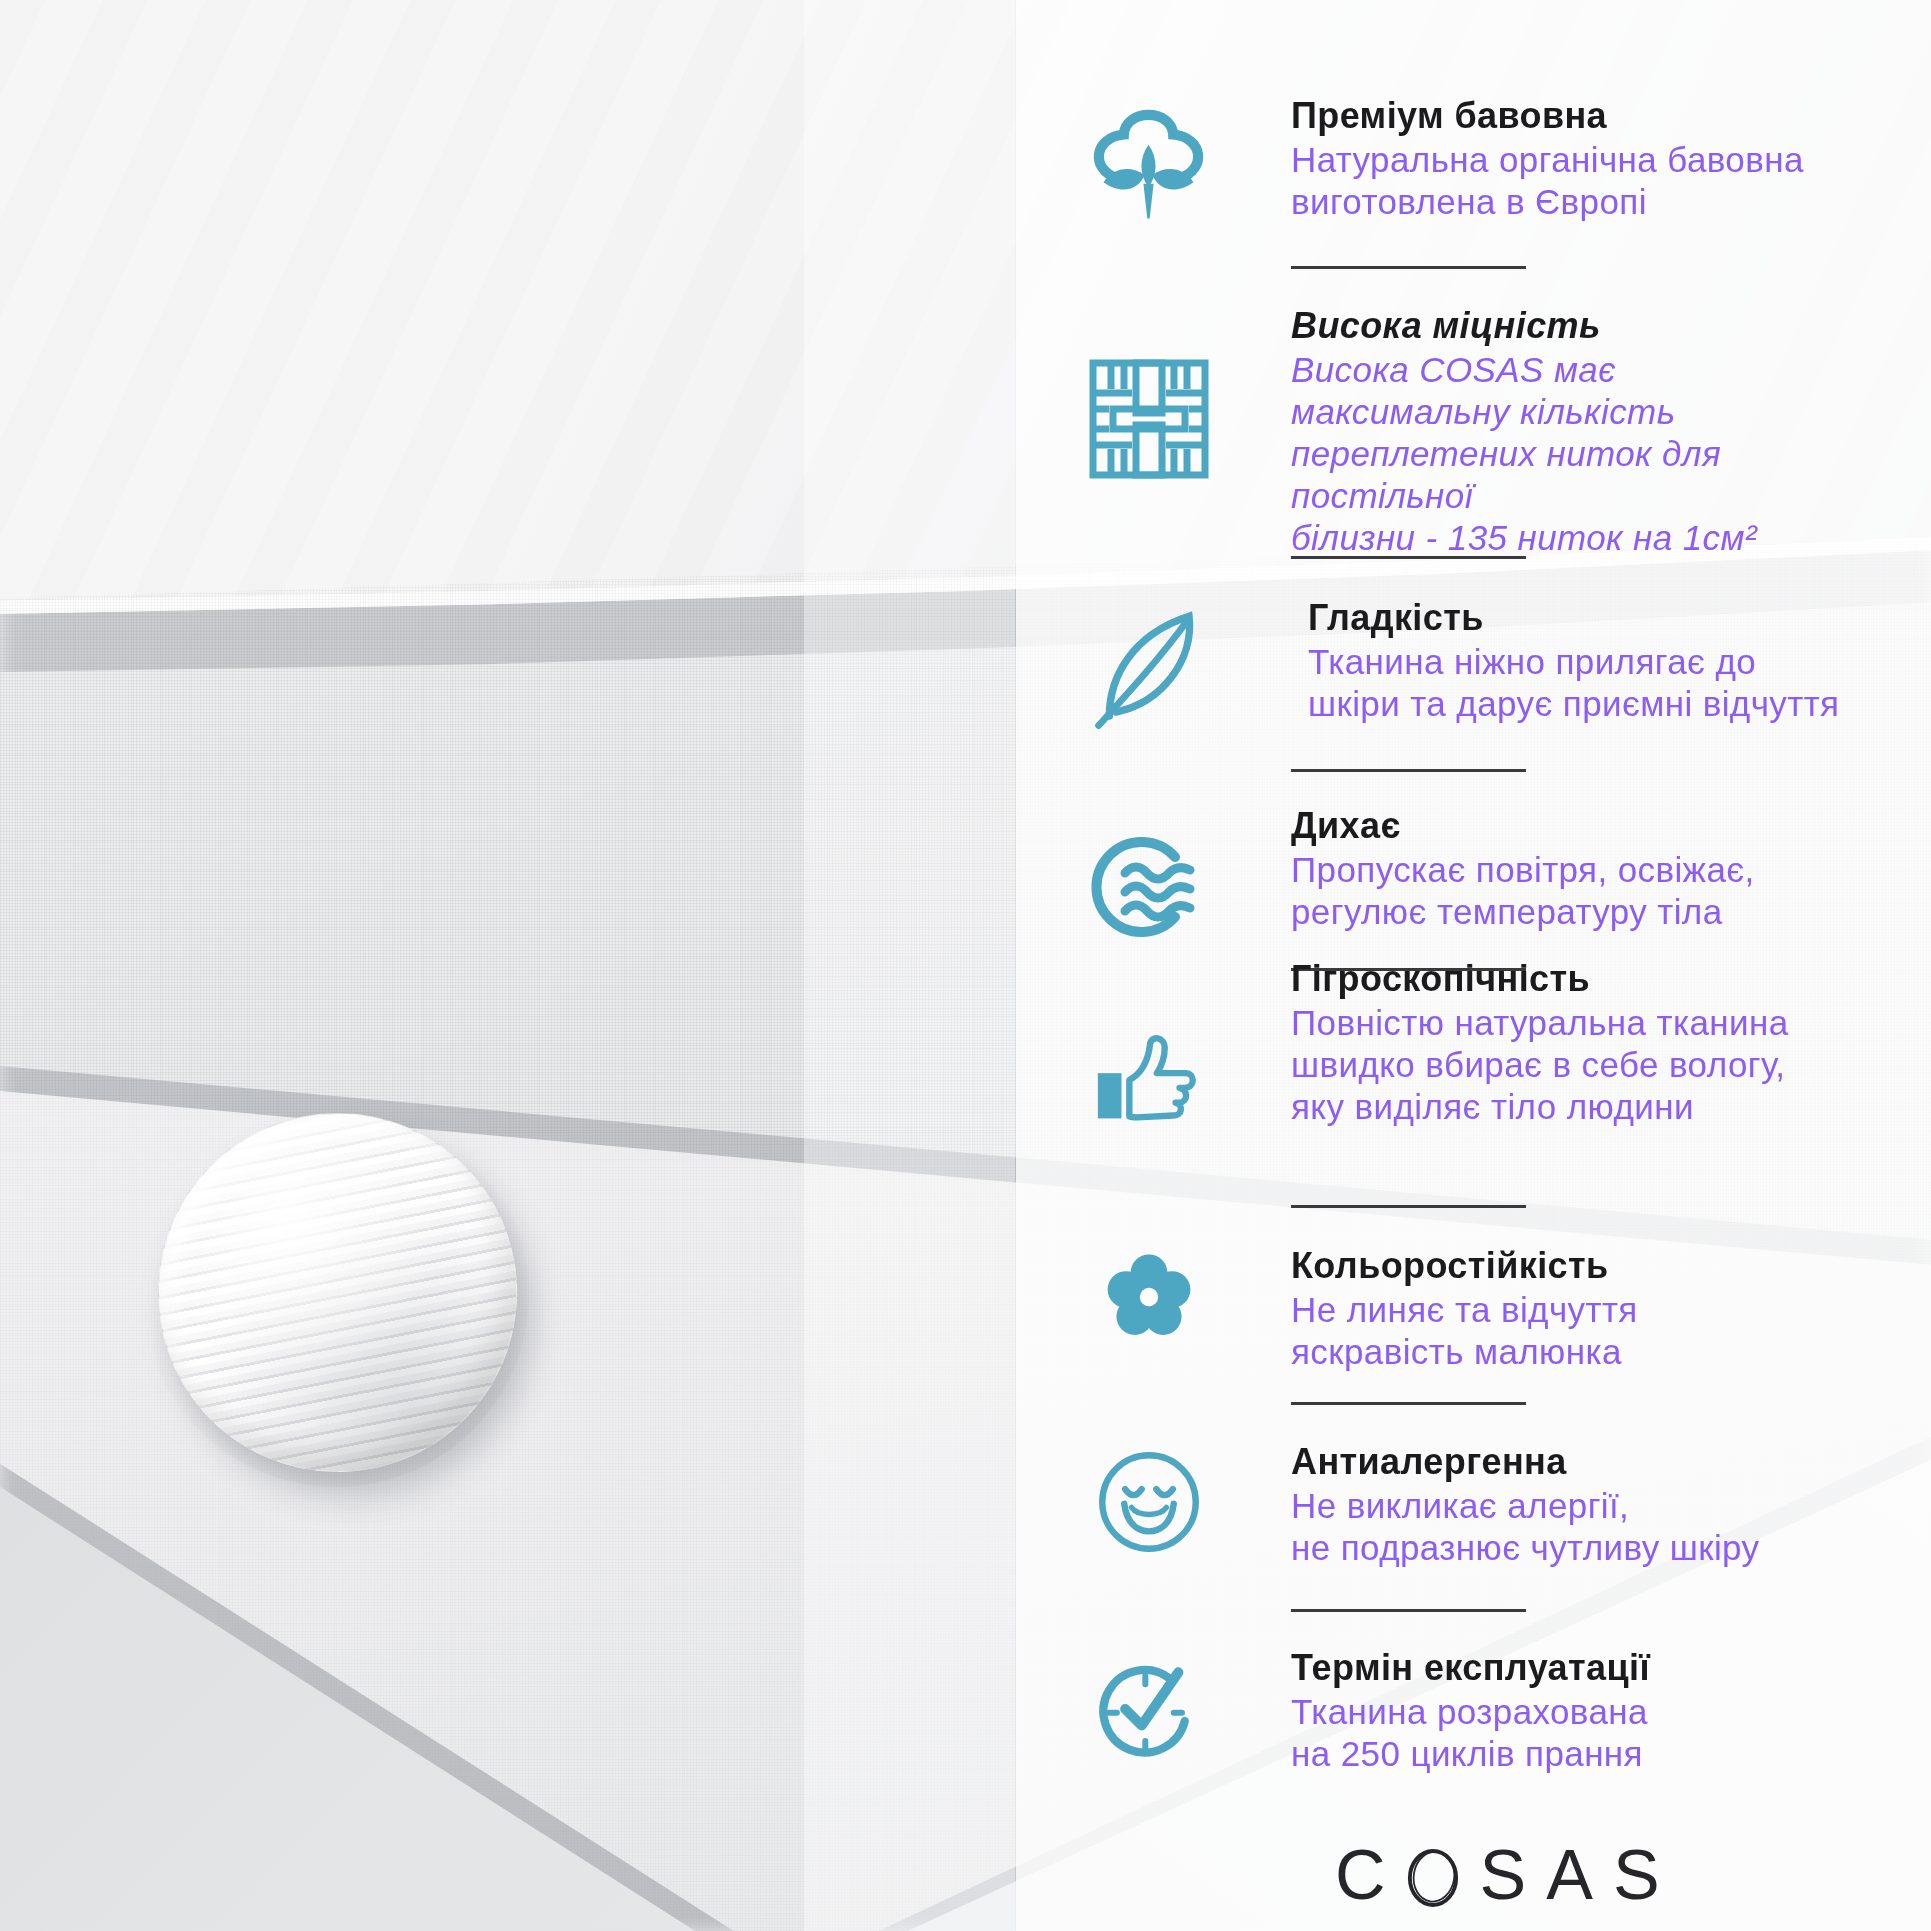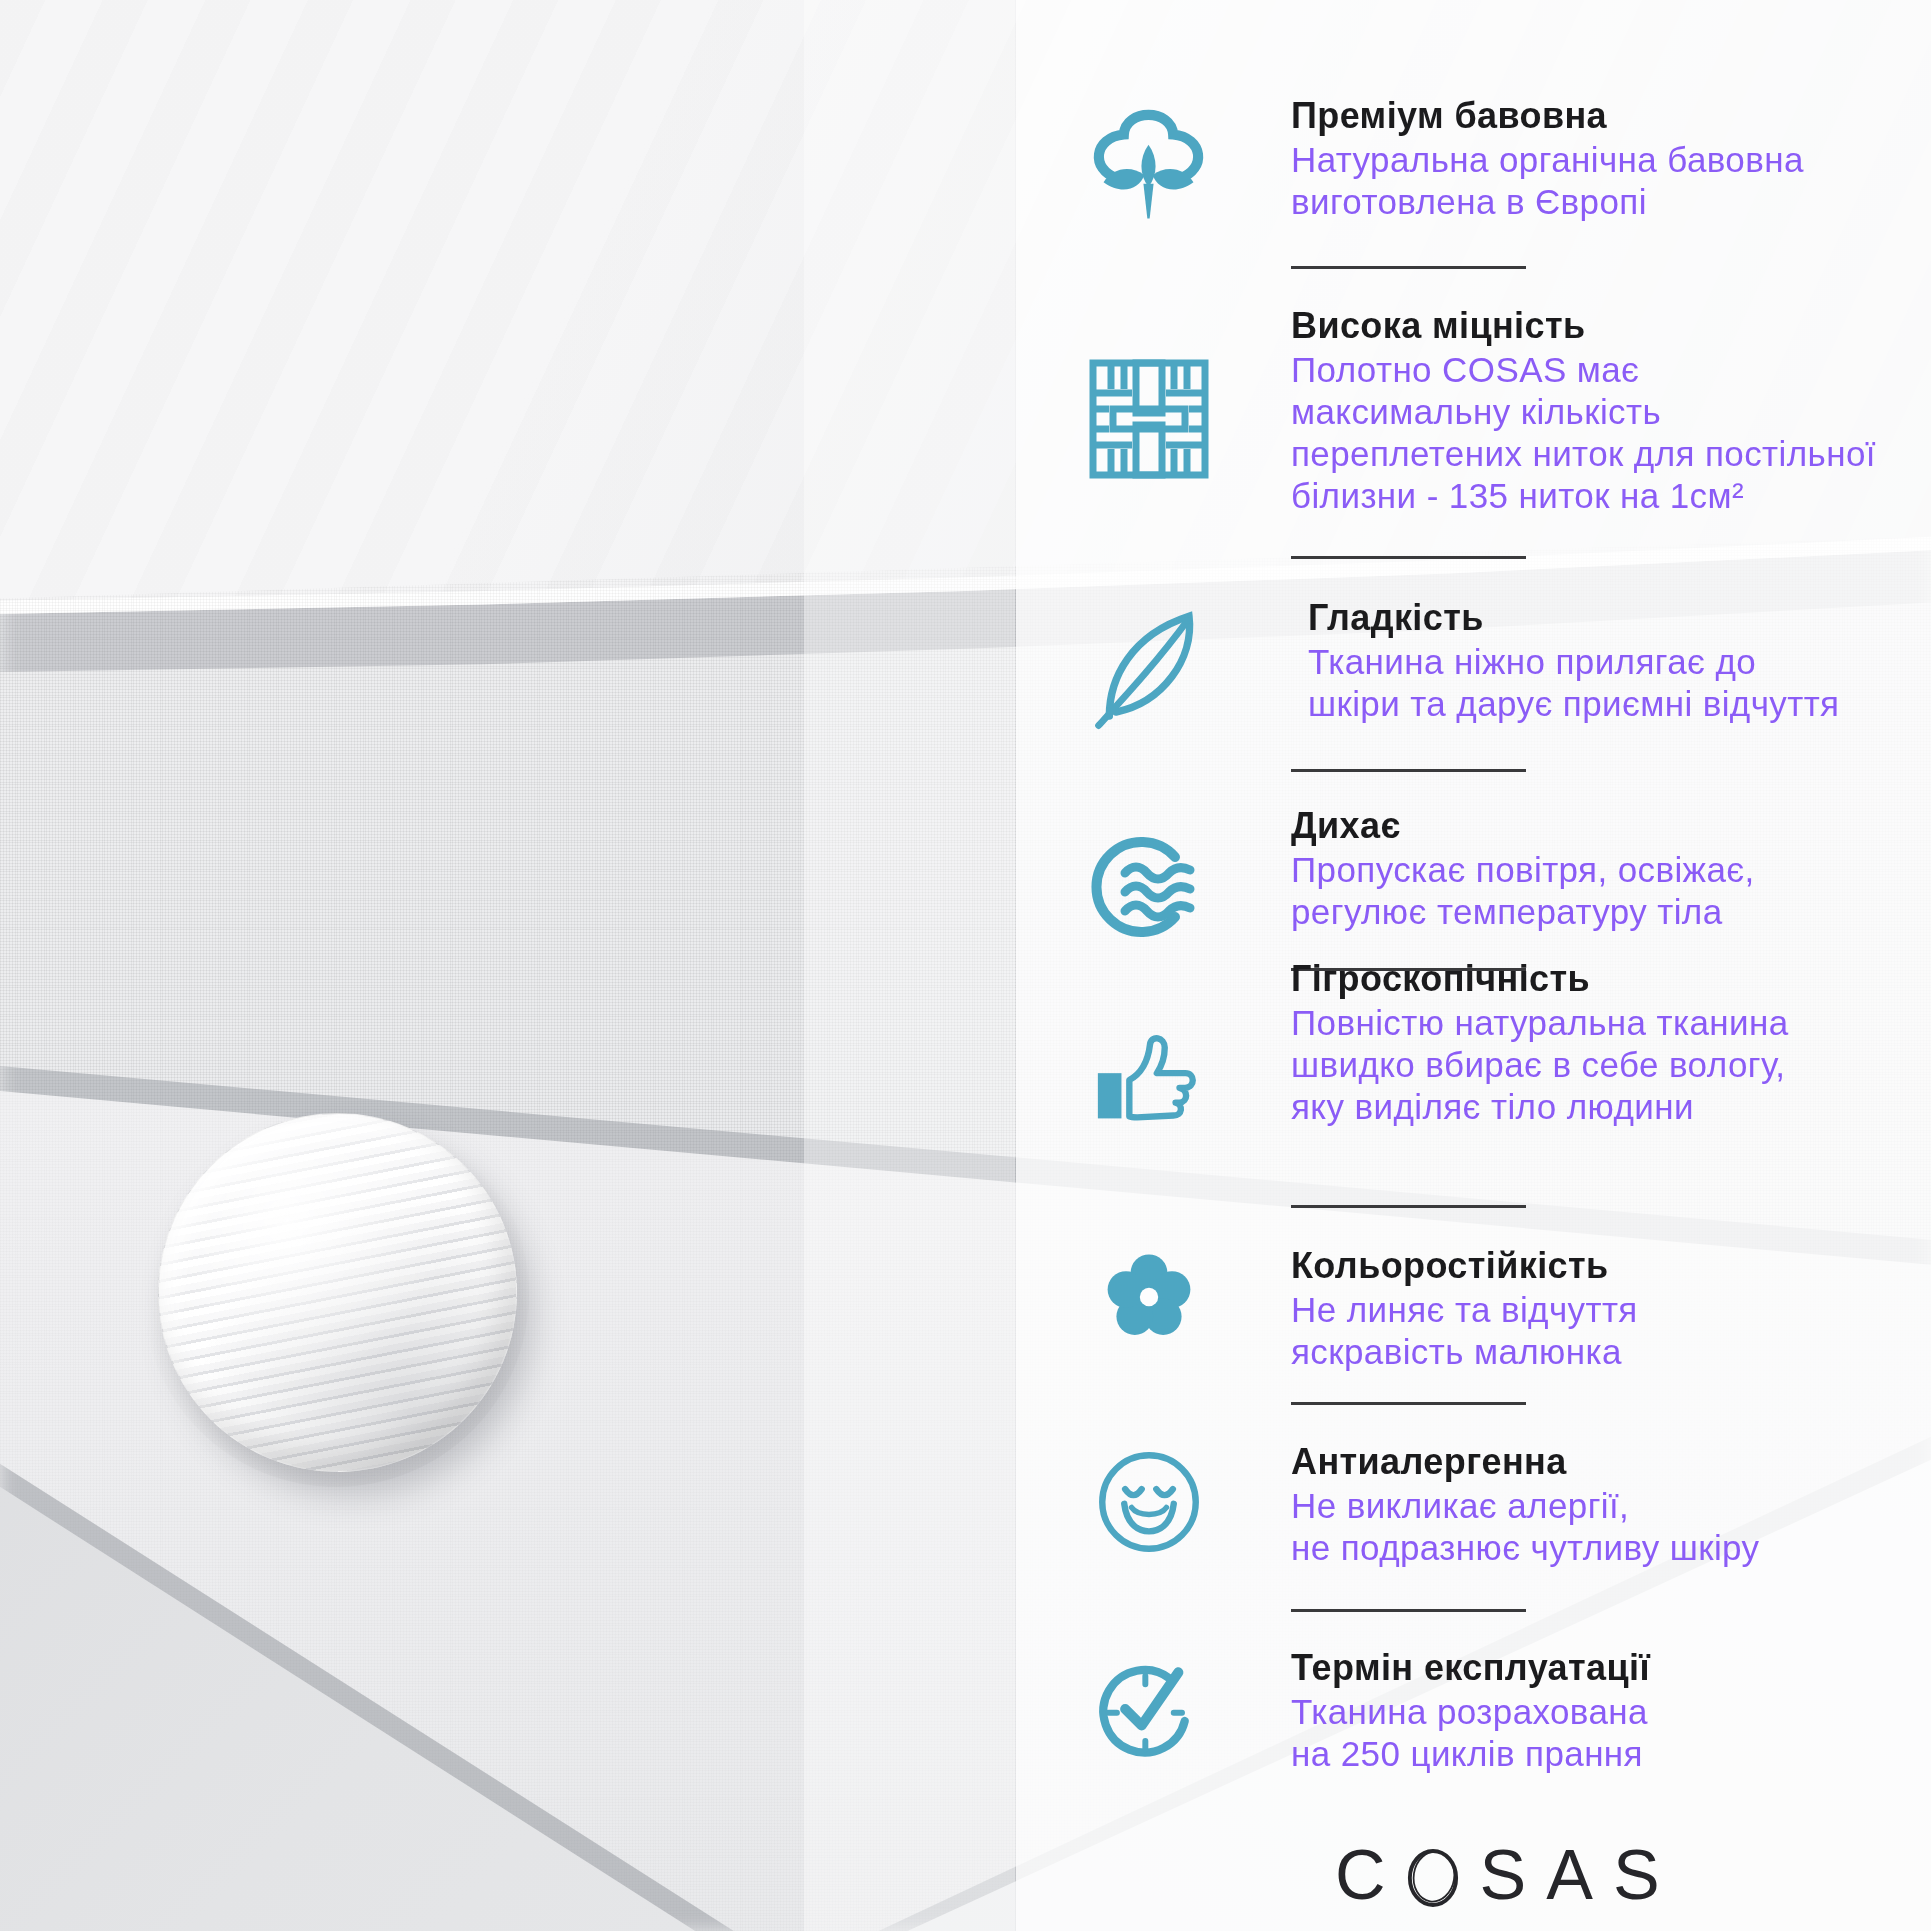--- a/index.html
+++ b/index.html
@@ -166,23 +166,23 @@
       <svg viewBox="0 0 120 120" width="120" height="120" fill="none" stroke="#4da6c2" stroke-width="7">
       <rect x="4" y="4" width="112" height="112"></rect>
       <rect x="47" y="4" width="26" height="50"></rect>
       <rect x="47" y="66" width="26" height="50"></rect>
       <rect x="24" y="50" width="72" height="20"></rect>
       <path d="M22 4 V30 M35 4 V30 M4 34 H43 M85 4 V30 M98 4 V30 M77 34 H116
                M22 116 V90 M35 116 V90 M4 86 H43 M85 116 V90 M98 116 V90 M77 86 H116
                M4 50 H20 M4 70 H20 M100 50 H116 M100 70 H116"></path>
     </svg>
     </div>
-    <div class="feature-text" style="top: 303px;">
+    <div class="feature-text" style="top: 303px; font-style: italic;">
       <div class="feature-title">Висока міцність</div>
-      <div class="feature-line">Полотно COSAS має</div>
+      <div class="feature-line">Висока COSAS має</div>
       <div class="feature-line">максимальну кількість</div>
       <div class="feature-line">переплетених ниток для постільної</div>
       <div class="feature-line">білизни - 135 ниток на 1см²</div>
     </div>
     <div class="divider" style="top: 556px; background: rgb(58, 58, 60);"></div>
     <div class="feature-icon" style="top: 594px;">
       <svg viewBox="0 0 100 100" width="135" height="135">
       <path d="M21 86 C21 58 37 26 80 12 C84 44 60 76 26 83" fill="none" stroke="#4da6c2" stroke-width="5.5" stroke-linecap="round"></path>
       <path d="M13 93 C33 71 57 45 79 15" fill="none" stroke="#4da6c2" stroke-width="5" stroke-linecap="round"></path>
     </svg>

